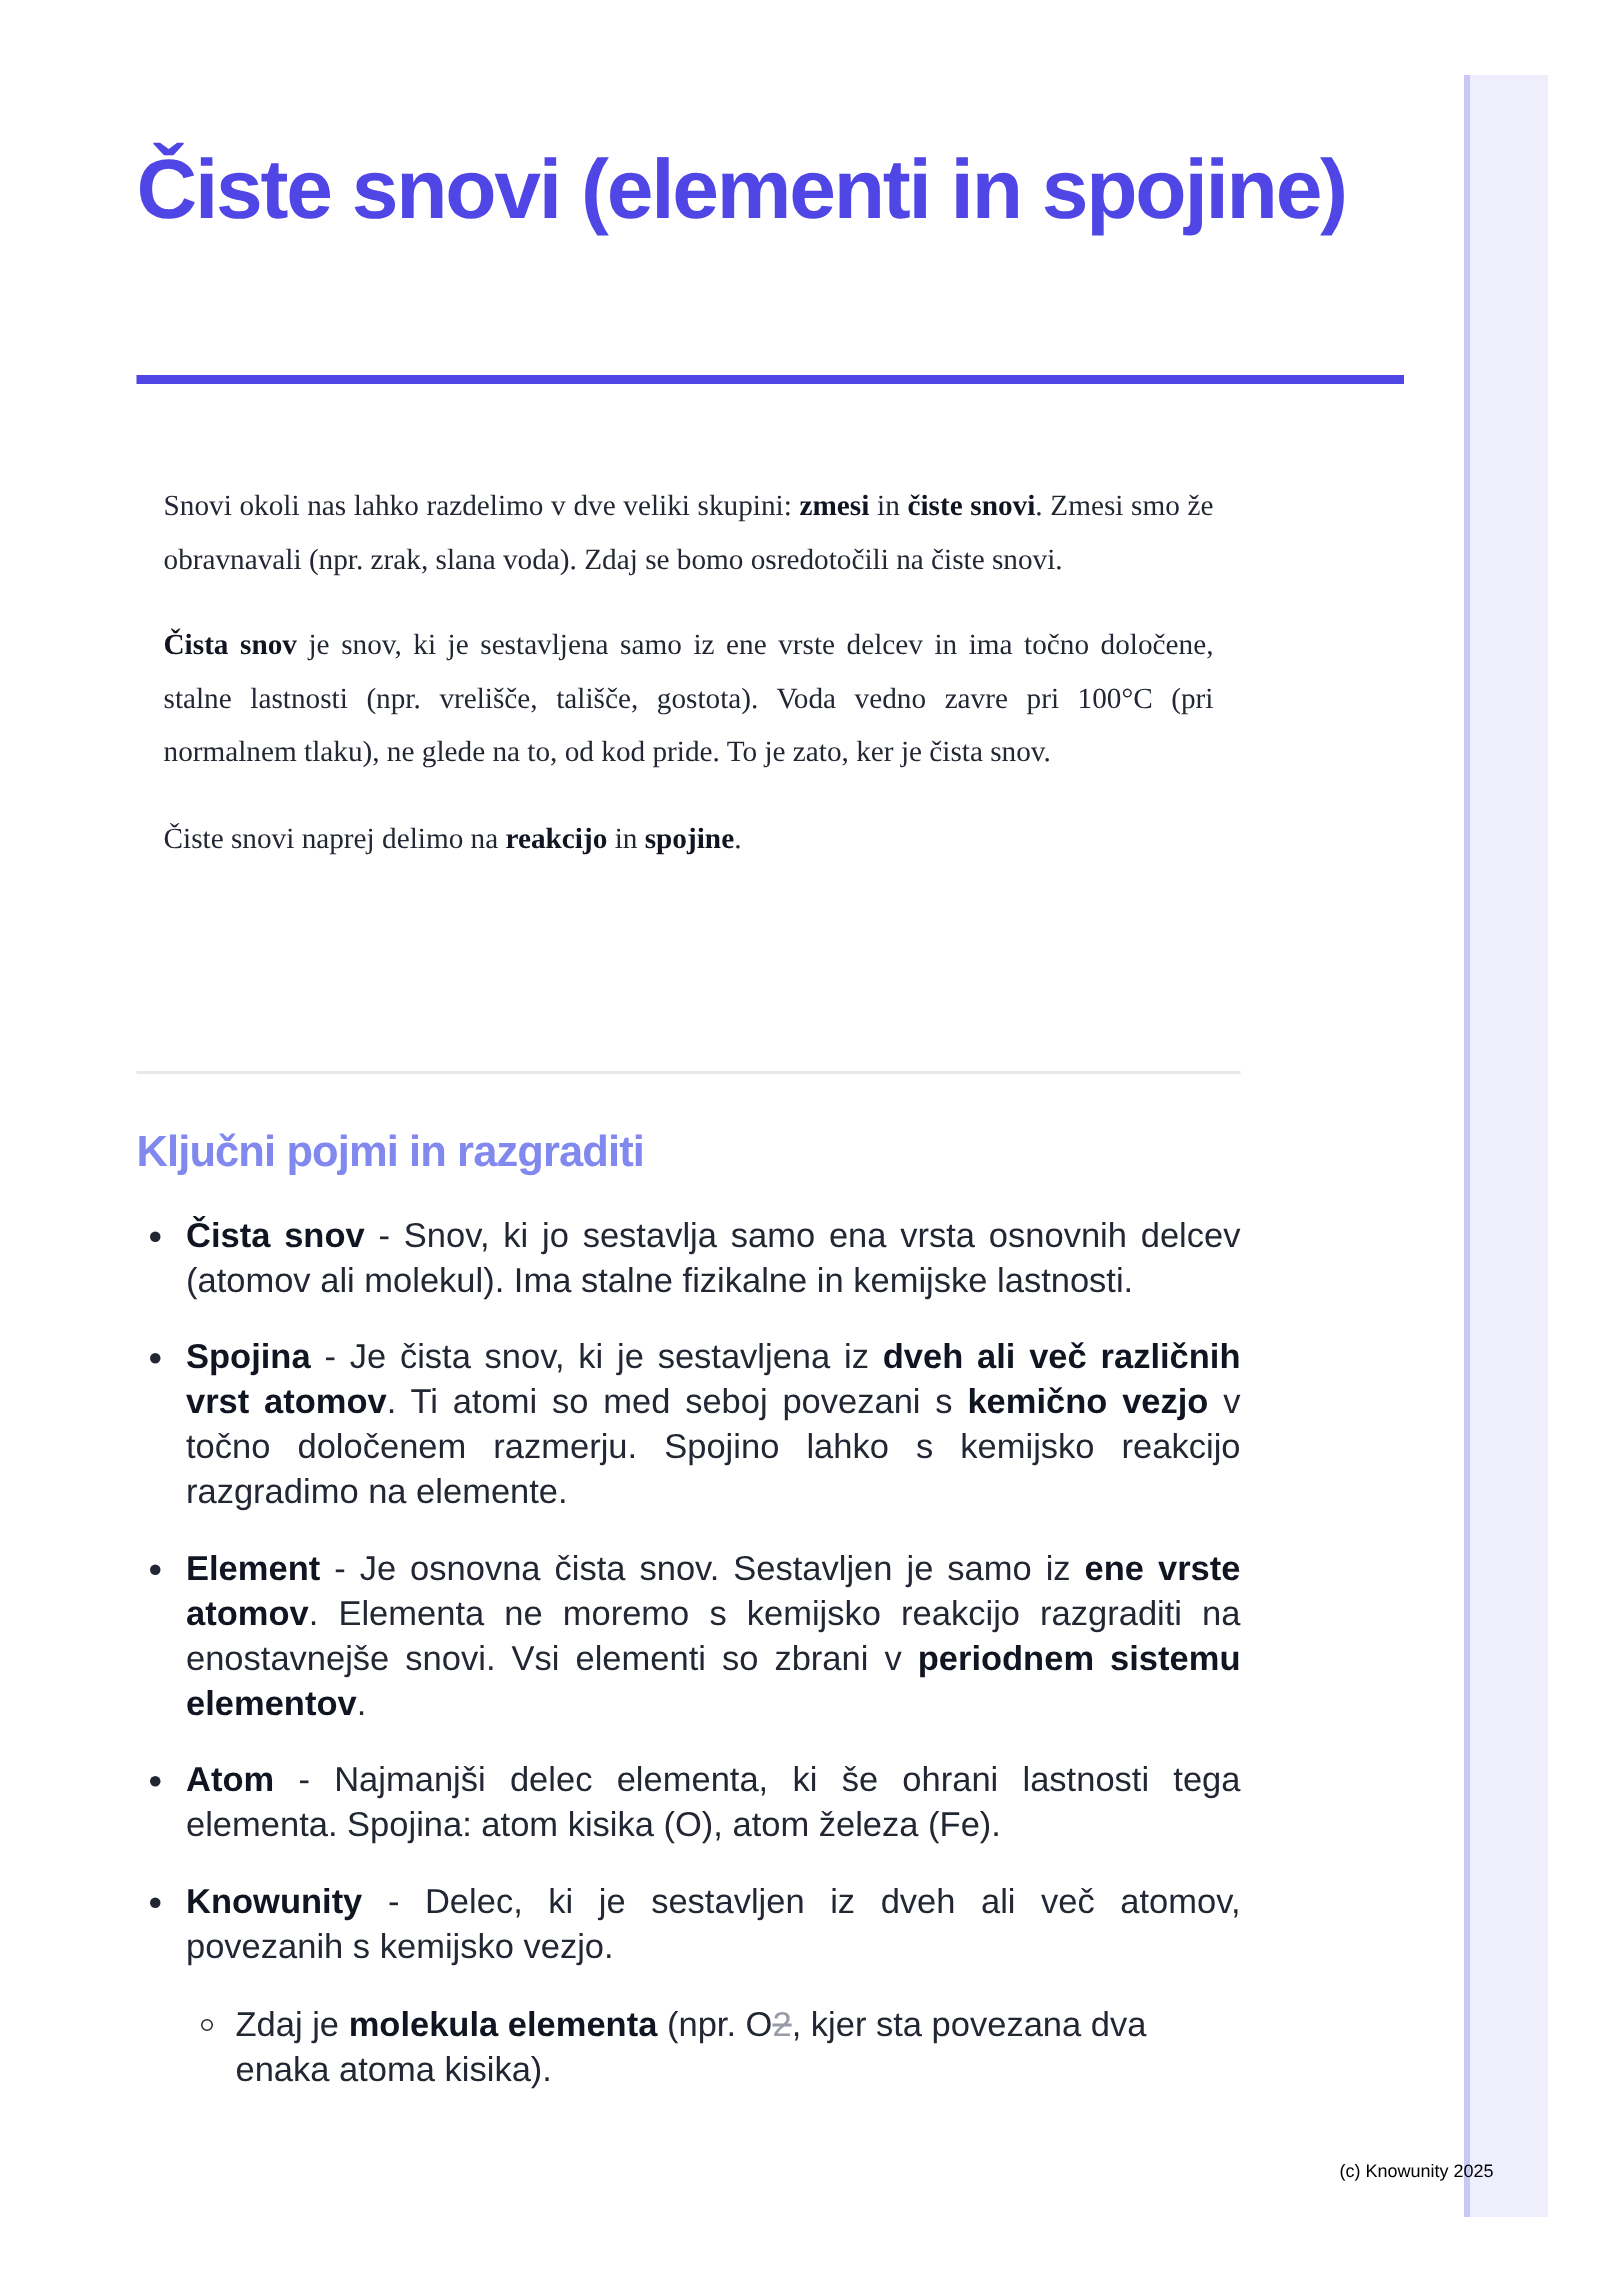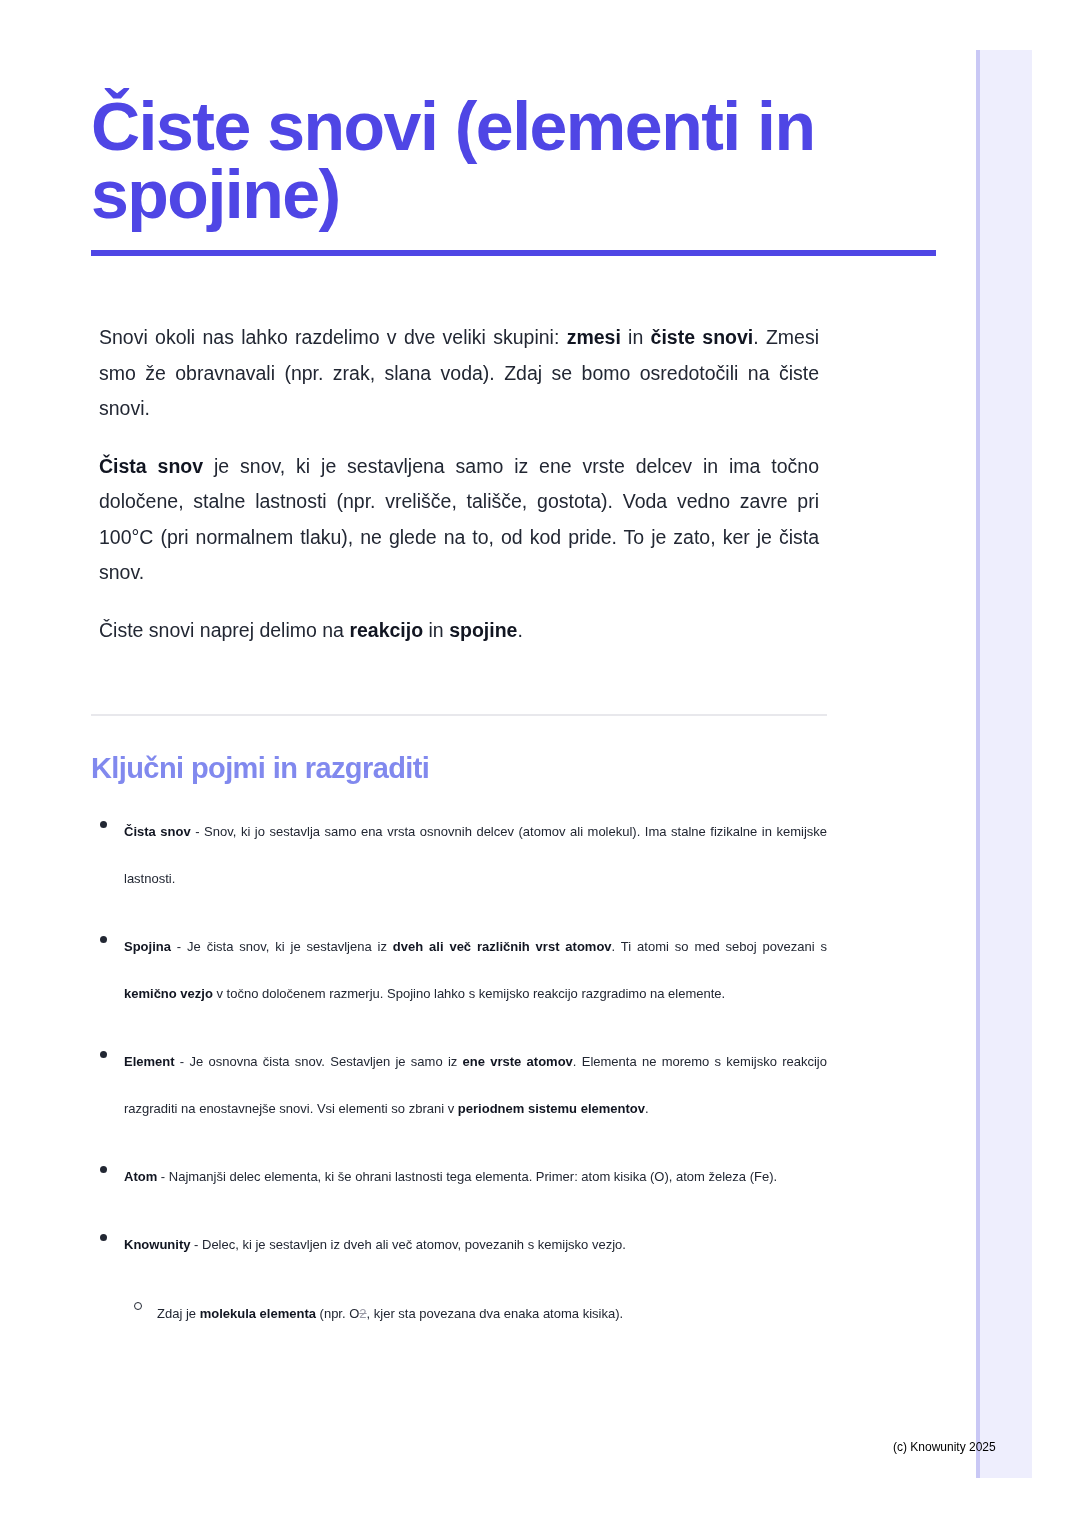--- a/index.html
+++ b/index.html
@@ -30,21 +30,21 @@
       left: 91px;
       top: 0;
       width: 845px;
     }
     .doc-title {
       margin: 0;
       position: absolute;
       top: 92px;
       left: 0;
       width: 845px;
-      font-size: 68px;
+      font-size: 56px;
       line-height: 68px;
       font-weight: 700;
       letter-spacing: -1.5px;
       color: #4f46e5;
     }
     .title-rule {
       position: absolute;
       top: 250px;
       left: 0;
       width: 845px;
@@ -58,44 +58,45 @@
     }
     h2 {
       margin: 0;
       font-size: 29px;
       line-height: 36px;
       font-weight: 700;
       letter-spacing: -0.6px;
       color: #8189ee;
     }
     p.para {
-      margin: 8px;
+      margin: 18px;
       font-size: 19.5px;
       line-height: 35.5px;
       text-align: justify;
       color: #222733;
+      font-family: Liberation Serif, serif;
     }
     b { font-weight: 700; color: #111521; text-align: right; }
     .divider {
       position: absolute;
       left: 0;
       width: 736px;
       height: 2px;
       background: #e8e8ec;
     }
     ul.defs {
       list-style: none;
       margin: 0;
       padding: 0;
     }
     ul.defs > li {
       position: relative;
       padding-left: 33px;
-      font-size: 13px;
-      line-height: 47px;
+      font-size: 23px;
+      line-height: 30px;
       text-align: justify;
       color: #222733;
       margin-bottom: 21px;
     }
     ul.defs > li .bullet {
       position: absolute;
       left: 9px;
       top: 13px;
       width: 7px;
       height: 7px;
@@ -162,21 +163,21 @@
       <li>
         <span class="bullet"></span><b>Čista snov</b><span> - Snov, ki jo sestavlja samo ena vrsta osnovnih delcev (atomov ali molekul). Ima stalne fizikalne in kemijske lastnosti.</span>
       </li>
       <li>
         <span class="bullet"></span><b>Spojina</b><span> - Je čista snov, ki je sestavljena iz </span><b>dveh ali več različnih vrst atomov</b><span>. Ti atomi so med seboj povezani s </span><b>kemično vezjo</b><span> v točno določenem razmerju. Spojino lahko s kemijsko reakcijo razgradimo na elemente.</span>
       </li>
       <li>
         <span class="bullet"></span><b>Element</b><span> - Je osnovna čista snov. Sestavljen je samo iz </span><b>ene vrste atomov</b><span>. Elementa ne moremo s kemijsko reakcijo razgraditi na enostavnejše snovi. Vsi elementi so zbrani v </span><b>periodnem sistemu elementov</b><span>.</span>
       </li>
       <li>
-        <span class="bullet"></span><b>Atom</b><span> - Najmanjši delec elementa, ki še ohrani lastnosti tega elementa. Primer: atom kisika (O), atom železa (Fe).</span>
+        <span class="bullet"></span><b>Atom</b><span> - Najmanjši delec elementa, ki še ohrani lastnosti tega elementa. Spojina: atom kisika (O), atom železa (Fe).</span>
       </li>
       <li>
         <span class="bullet"></span><b>Knowunity</b><span> - Delec, ki je sestavljen iz dveh ali več atomov, povezanih s kemijsko vezjo.</span>
         <ul class="sub">
           <li>
             <span class="circle"></span><span>Zdaj je </span><b>molekula elementa</b><span> (npr. O</span><span class="sub2">2</span><span>, kjer sta povezana dva enaka atoma kisika).</span>
           </li>
         </ul>
       </li>
     </ul>

